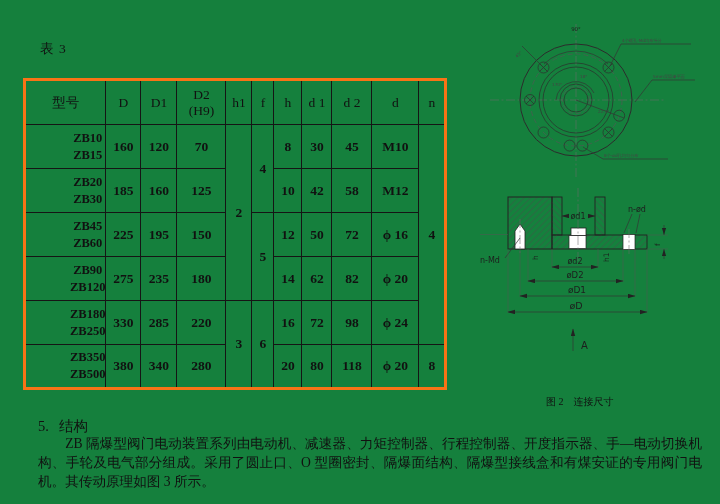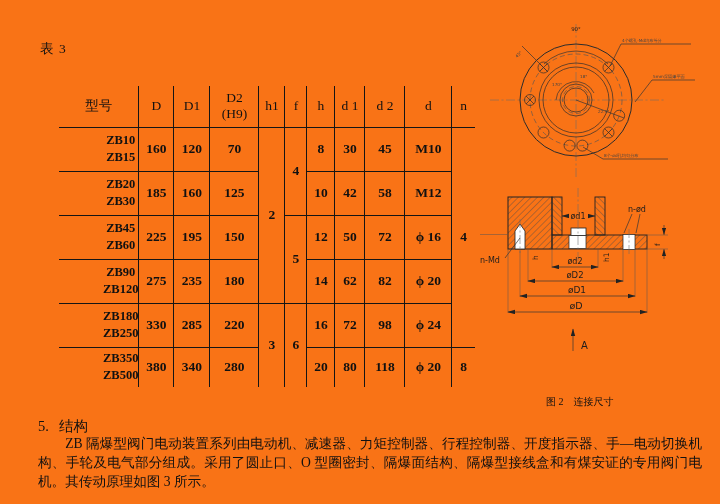--- a/index.html
+++ b/index.html
@@ -1,21 +1,21 @@
 <!DOCTYPE html>
 <html><head>
 <meta charset="utf-8">
 <style>
   html,body{margin:0;padding:0;background:#e8e8e8;}
-  .page{position:relative;width:720px;height:504px;background:#f97316;
+  .page{position:relative;width:720px;height:504px;background:#15803d;
         font-family:"Liberation Serif",serif;color:#111;overflow:hidden;margin:0 auto;}
   .tbl-label{position:absolute;left:40px;top:40px;font-size:13.5px;letter-spacing:1px;}
 
-  table.spec{position:absolute;left:51px;top:78px;border-collapse:collapse;
-             table-layout:fixed;border:8px solid #f97316;}
+  table.spec{position:absolute;left:23px;top:78px;border-collapse:collapse;
+             table-layout:fixed;border:3px solid #f97316;}
   table.spec td{border:1px solid #151515;text-align:center;vertical-align:middle;
                 padding:0;overflow:hidden;}
   .hd{font-weight:400;font-size:13.5px;line-height:16px;}
   .val{font-weight:700;font-size:13.5px;}
   .model{text-align:left;padding-left:5px;font-weight:700;font-size:12.5px;line-height:17px;}
   .model div{white-space:nowrap;padding-left:44px;}
   tr.hrow{height:45px;} tr.drow{height:44px;}
 
   .fig-top{position:absolute;left:484px;top:16px;}
   .fig-sec{position:absolute;left:478px;top:186px;}

